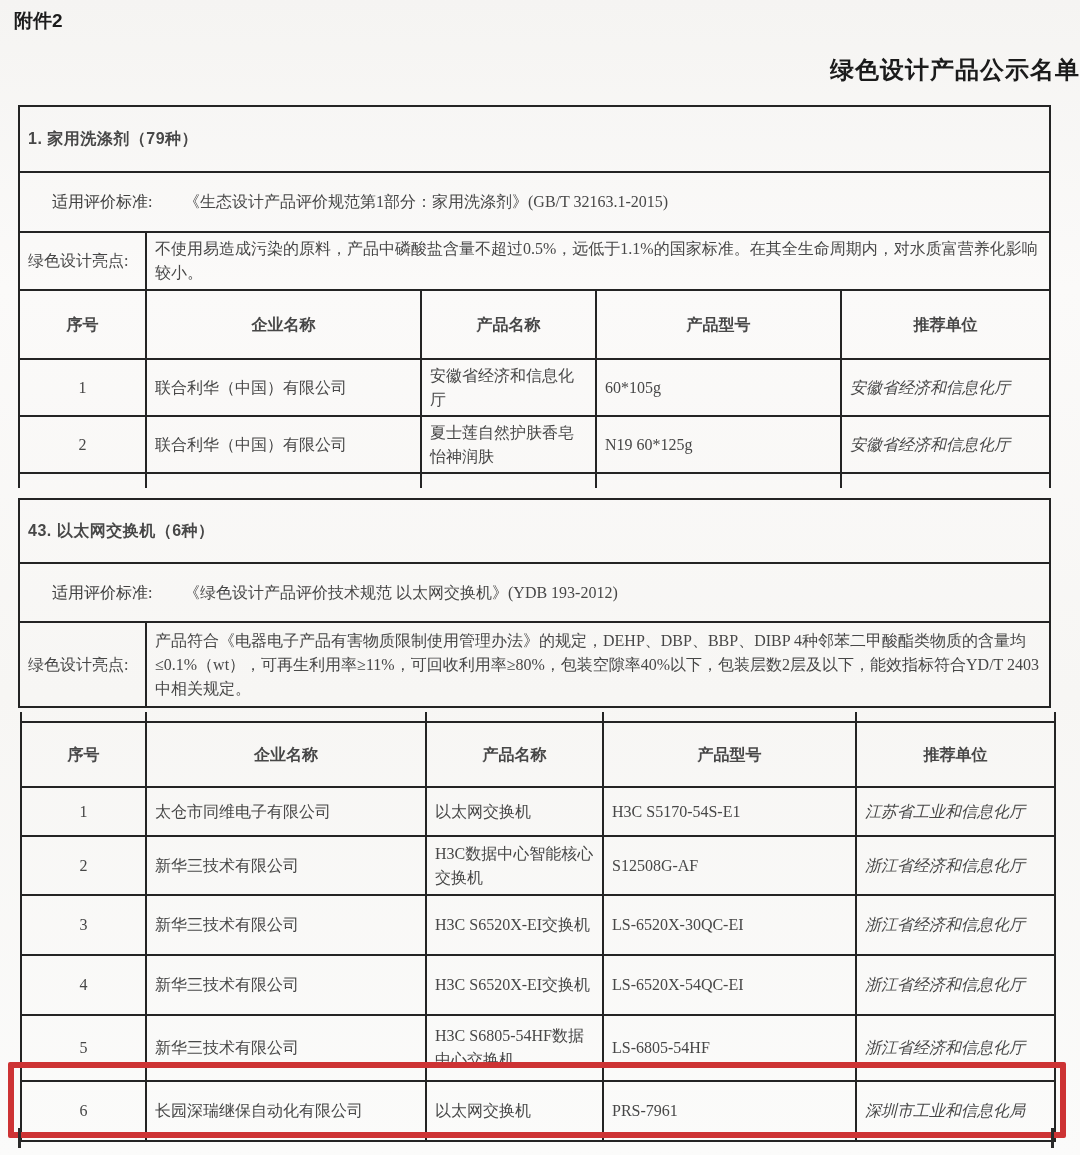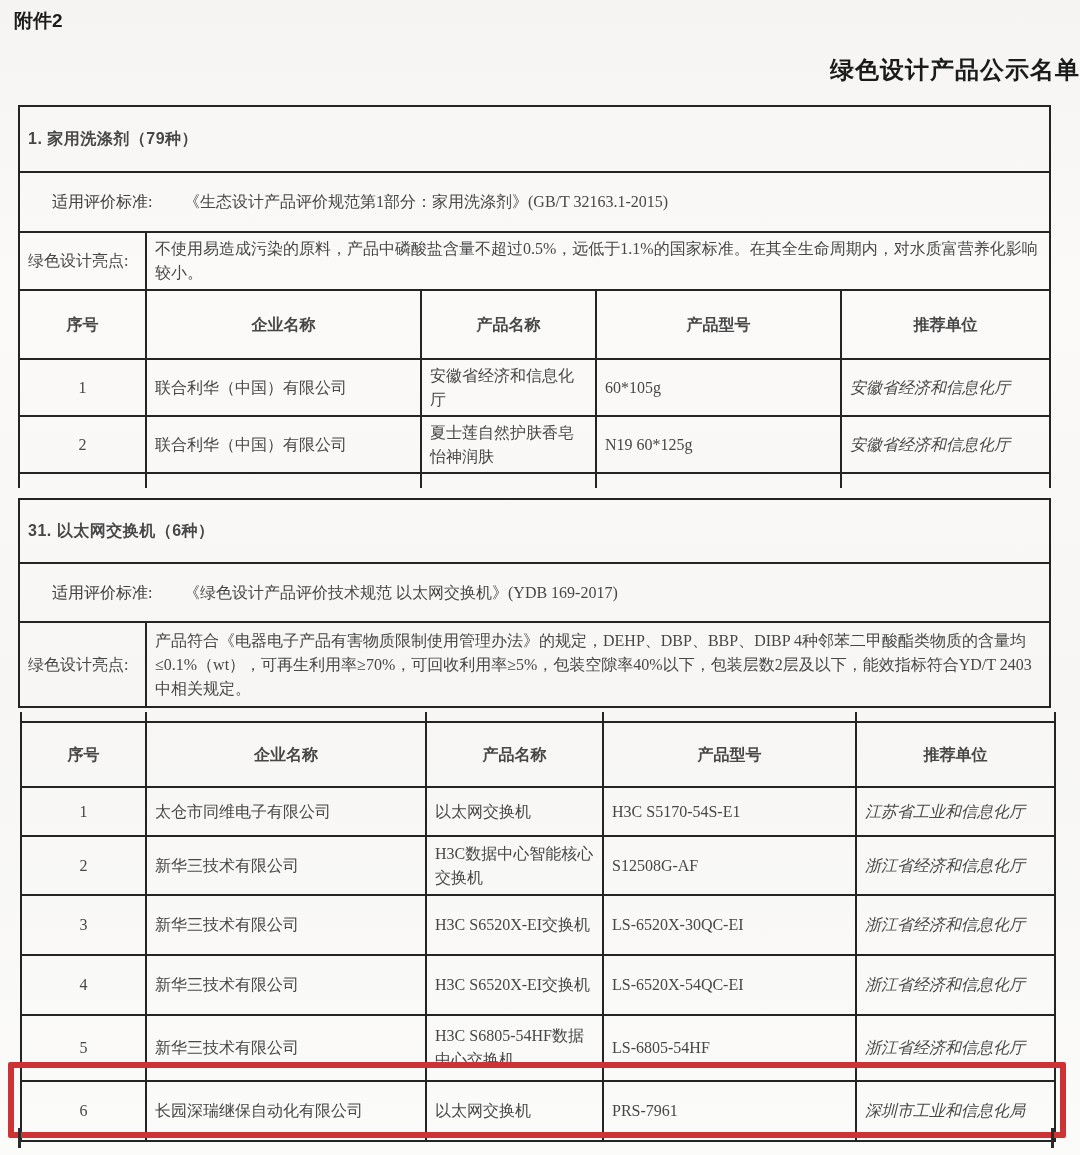--- a/index.html
+++ b/index.html
@@ -132,31 +132,31 @@
   </tbody>
     </table>
 
   <table class="grid" style="left:18px; top:498px; width:1031px;">
     <colgroup>
       <col style="width:127px">
         <col style="width:904px">
     </colgroup>
     <tbody>
         <tr>
-      <td colspan="2" class="section-head" style="height:58px">31. 以太网交换机（6种）</td>
+      <td colspan="2" class="section-head" style="height:58px">43. 以太网交换机（6种）</td>
     </tr>
     <tr>
       <td colspan="2" class="meta" style="height:53px">
         <span class="meta-label">适用评价标准:</span>
-        <span>《绿色设计产品评价技术规范 以太网交换机》(YDB 169-2017)</span>
+        <span>《绿色设计产品评价技术规范 以太网交换机》(YDB 193-2012)</span>
       </td>
     </tr>
     <tr>
       <td class="hl-label" style="height:79px">绿色设计亮点:</td>
-      <td class="hl-text">产品符合《电器电子产品有害物质限制使用管理办法》的规定，DEHP、DBP、BBP、DIBP 4种邻苯二甲酸酯类物质的含量均≤0.1%（wt），可再生利用率≥70%，可回收利用率≥5%，包装空隙率40%以下，包装层数2层及以下，能效指标符合YD/T 2403 中相关规定。</td>
+      <td class="hl-text">产品符合《电器电子产品有害物质限制使用管理办法》的规定，DEHP、DBP、BBP、DIBP 4种邻苯二甲酸酯类物质的含量均≤0.1%（wt），可再生利用率≥11%，可回收利用率≥80%，包装空隙率40%以下，包装层数2层及以下，能效指标符合YD/T 2403 中相关规定。</td>
     </tr>
   </tbody>
     </table>
 
   <table class="grid" style="left:20px; top:712px; width:1034px;">
     <colgroup>
       <col style="width:125px">
         <col style="width:280px">
         <col style="width:177px">
       <col style="width:253px">

